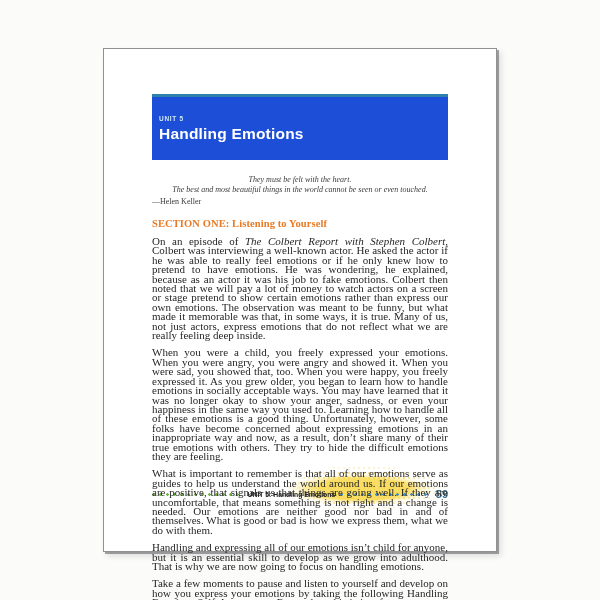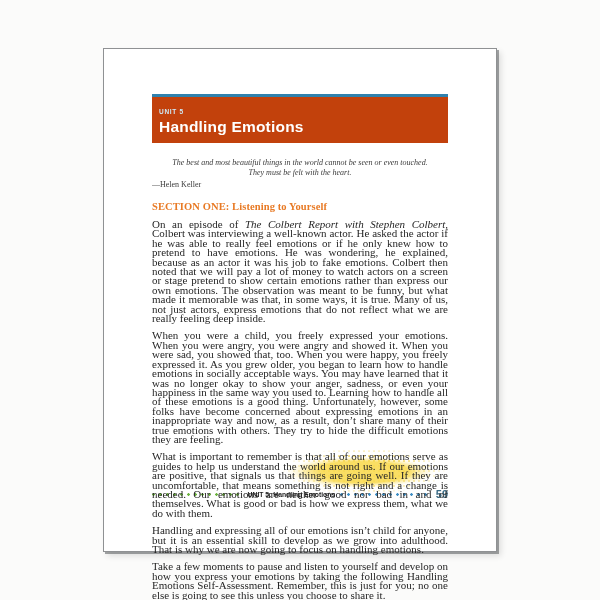--- a/index.html
+++ b/index.html
@@ -12,24 +12,24 @@
   }
   .page {
     position:absolute; left:103px; top:48px; width:394px; height:504px;
     background:#ffffff;
     border:1px solid #8f9193;
     box-shadow:2px 2px 0 rgba(90,92,94,0.55), 4px 4px 6px rgba(0,0,0,0.12);
     padding:0 48px;
   }
   
   .banner {
-    margin-top:45px; height:49px;
-    background:#c2410c;
+    margin-top:45px; height:66px;
+    background:#1d4ed8;
     border-top:3px solid #2f81ad;
-    padding:11px 0 0 7px;
+    padding:18px 0 0 7px;
     color:#fff;
     font-family:"Liberation Sans", sans-serif;
   }
   .banner .kicker {
     font-size:6.5px; letter-spacing:0.7px; color:#cfe9f6; font-weight:700;
   }
   .banner .title {
     font-size:15.5px; font-weight:700; letter-spacing:0.2px; margin-top:3px; color:#ffffff;
   }
   
@@ -78,22 +78,22 @@
 <body>
 
 <div class="page">
 
   <div class="banner">
     <div class="kicker">UNIT 5</div>
     <div class="title">Handling Emotions</div>
   </div>
 
   <div class="quote">
+    <div>They must be felt with the heart.</div>
     <div>The best and most beautiful things in the world cannot be seen or even touched.</div>
-    <div>They must be felt with the heart.</div>
     <div class="attrib">—Helen Keller</div>
   </div>
 
   <h2 class="section"><span>SECTION ONE:</span> <span>Listening to Yourself</span></h2>
 
   <div class="bodytext">
     <p><span class="ptext"><span>On an episode of </span><em>The Colbert Report with Stephen Colbert</em><span>, Colbert was interviewing a well-known actor. He asked the actor if he was able to really feel emotions or if he only knew how to pretend to have emotions. He was wondering, he explained, because as an actor it was his job to fake emotions. Colbert then noted that we will pay a lot of money to watch actors on a screen or stage pretend to show certain emotions rather than express our own emotions. The observation was meant to be funny, but what made it memorable was that, in some ways, it is true. Many of us, not just actors, express emotions that do not reflect what we are really feeling deep inside.</span></span></p>
     <p><span class="ptext"><span>When you were a child, you freely expressed your emotions. When you were angry, you were angry and showed it. When you were sad, you showed that, too. When you were happy, you freely expressed it. As you grew older, you began to learn how to handle emotions in socially acceptable ways. You may have learned that it was no longer okay to show your anger, sadness, or even your happiness in the same way you used to. Learning how to handle all of these emotions is a good thing. Unfortunately, however, some folks have become concerned about expressing emotions in an inappropriate way and now, as a result, don’t share many of their true emotions with others. They try to hide the difficult emotions they are feeling.</span></span></p>
     <p><span class="deco"></span><span class="ptext"><span>What is important to remember is that all of our emotions serve as guides to help us understand the world around us. If our emotions are positive, that signals us that things are going well. If they are uncomfortable, that means something is not right and a change is needed. Our emotions are neither good nor bad in and of themselves. What is good or bad is how we express them, what we do with them.</span></span></p>
     <p><span class="ptext"><span>Handling and expressing all of our emotions isn’t child for anyone, but it is an essential skill to develop as we grow into adulthood. That is why we are now going to focus on handling emotions.</span></span></p>

